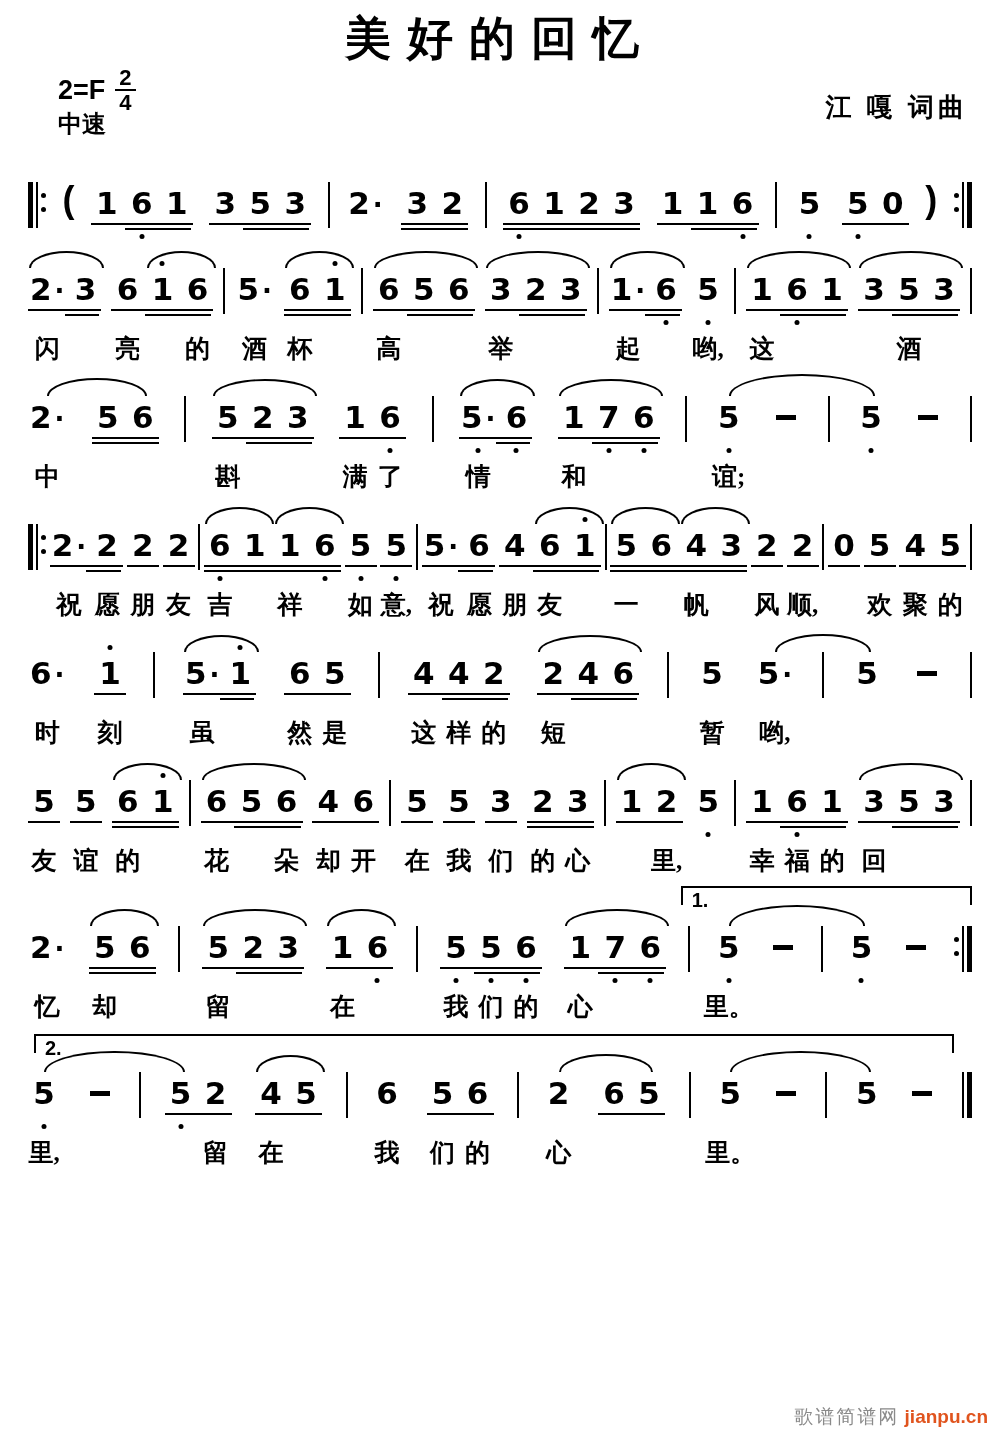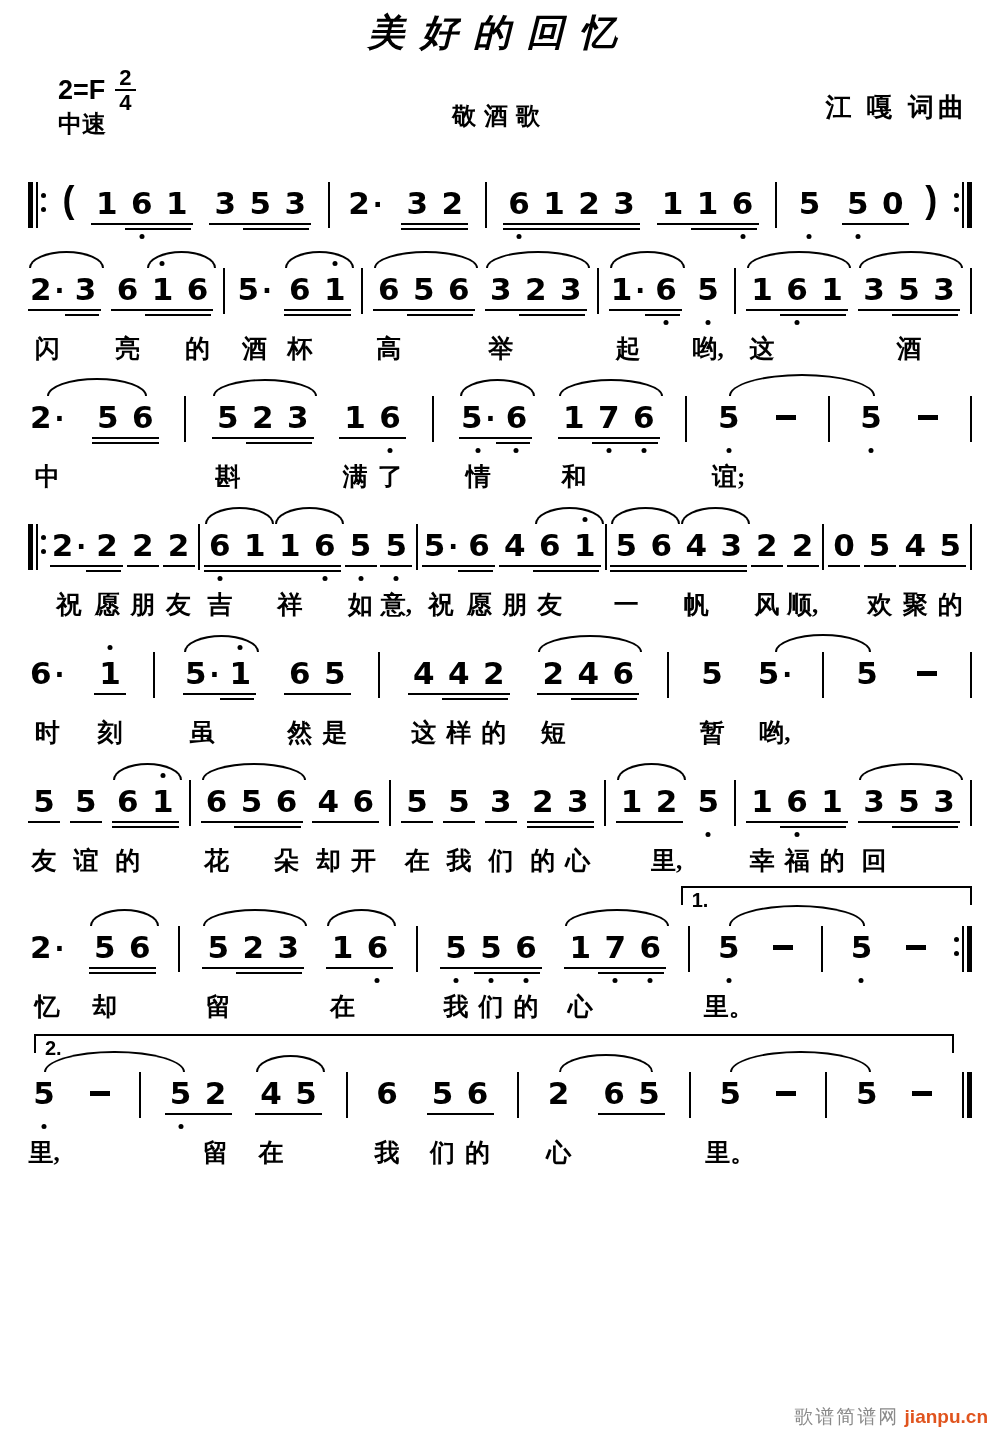--- a/index.html
+++ b/index.html
@@ -1,21 +1,21 @@
 <!DOCTYPE html>
 <html><head>
 <meta charset="utf-8">
 <style>
   html,body{margin:0;padding:0;background:#e8e8e8;}
   .page{position:relative;width:1000px;height:1440px;margin:0 auto;background:#ffffff;
         font-family:"Liberation Sans",sans-serif;color:#000;overflow:hidden;}
   
   .hdr{position:relative;height:158px;}
   .title{position:absolute;top:8px;left:0;right:0;text-align:center;
-         font-family:"Liberation Serif",serif;font-size:37px;font-weight:bold;letter-spacing:16px;font-style:italic;}
+         font-family:"Liberation Serif",serif;font-size:46px;font-weight:bold;letter-spacing:16px;}
   .keyblock{position:absolute;left:58px;top:66px;display:flex;align-items:center;gap:10px;
             font-size:27px;font-weight:bold;}
   .frac{display:inline-block;text-align:center;font-size:22px;font-weight:bold;line-height:1.05;}
   .frac .num{display:block;border-bottom:2px solid #000;padding:0 4px;}
   .frac .den{display:block;padding:0 4px;}
   .tempo{position:absolute;left:58px;top:108px;font-size:24px;font-weight:bold;}
   .subtitle{position:absolute;left:0;right:0;top:100px;text-align:center;font-size:24px;font-weight:bold;letter-spacing:8px;}
   .credit{position:absolute;right:32px;top:90px;font-size:26px;font-weight:bold;letter-spacing:4px;}
   
   .notation{position:relative;}
@@ -59,21 +59,20 @@
   <div class="hdr">
     <div class="title">美好的回忆</div>
     <div class="keyblock">
       <span>2=F</span>
       <span class="frac">
         <span class="num">2</span>
         <span class="den">4</span>
       </span>
     </div>
     <div class="tempo">中速</div>
-    <div class="subtitle">敬酒歌</div>
     <div class="credit">江 嘎 词曲</div>
   </div>
 
   <div class="notation">
       <div class="m-line no-ly">
         <div class="notes-row">
           <div class="barwrap">
             <div class="bl thick"></div>
             <div class="bl"></div>
             <div class="rdots">

